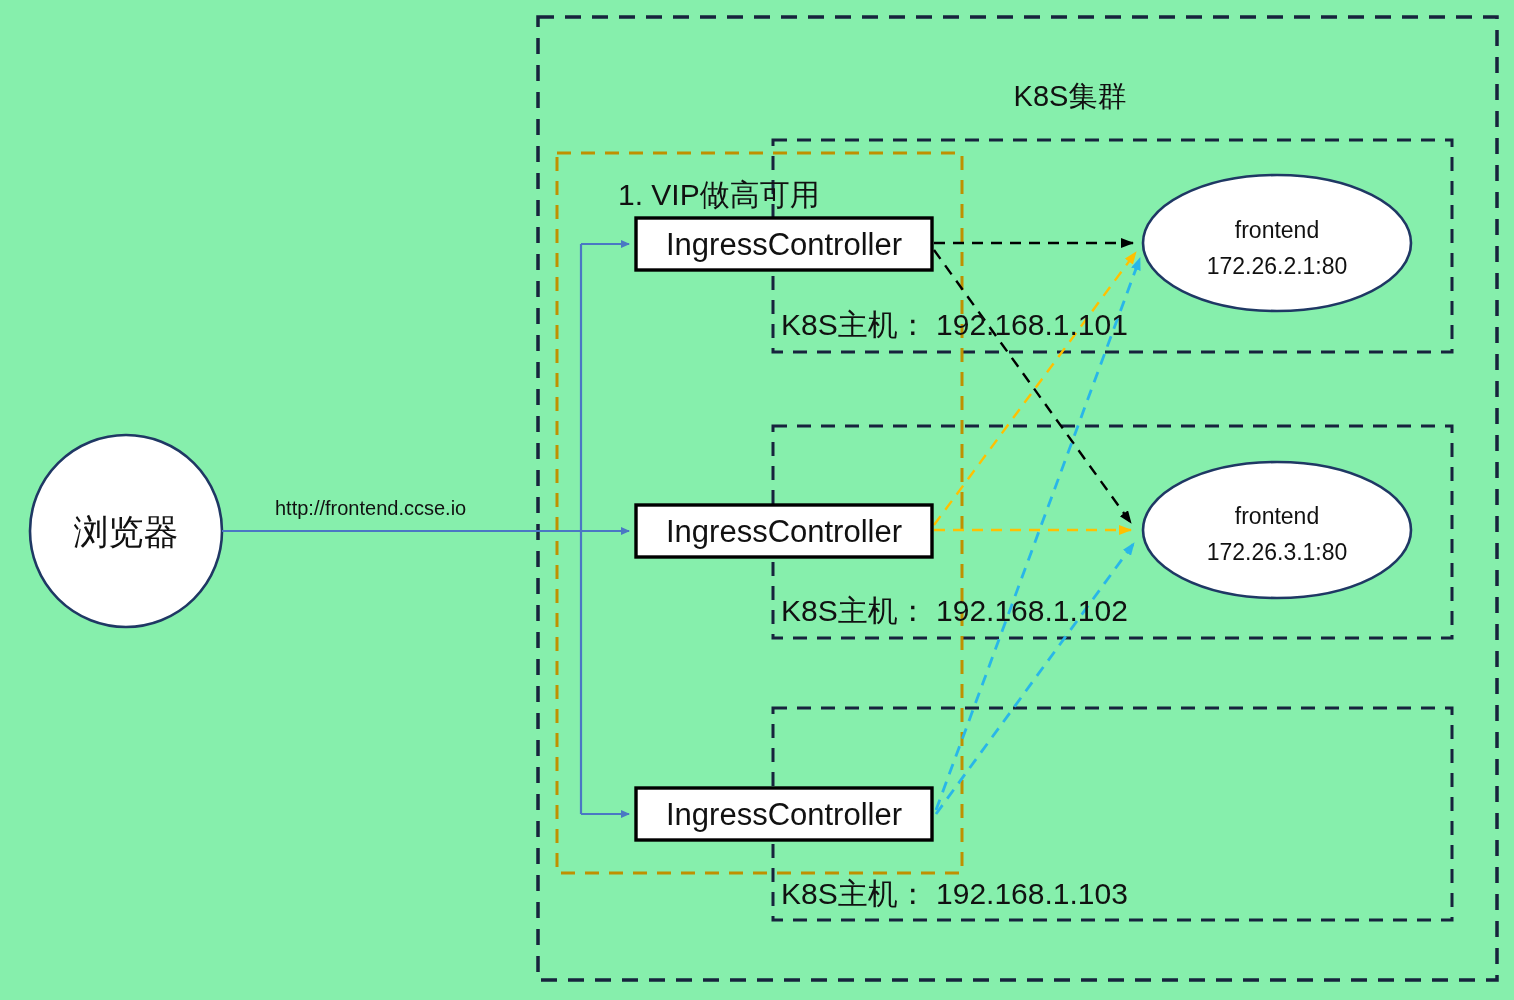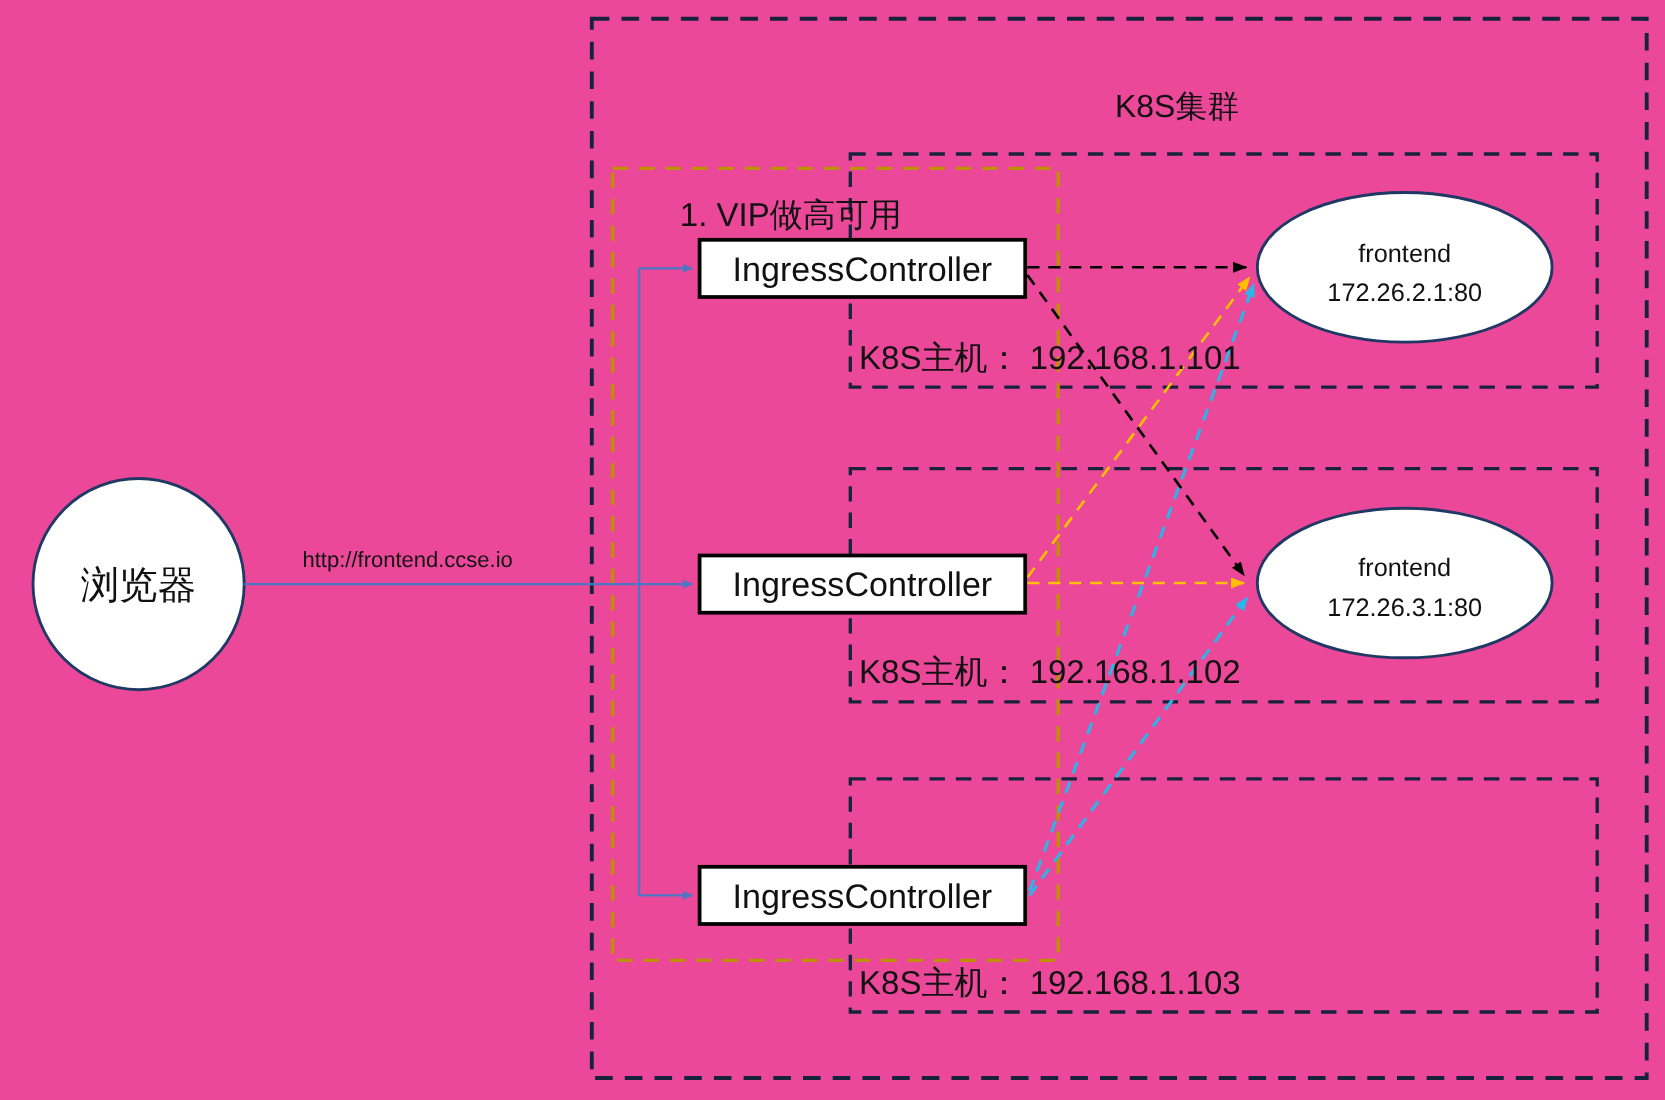--- a/index.html
+++ b/index.html
@@ -4,21 +4,21 @@
 <style>
   html, body {
     margin: 0;
     padding: 0;
     background: #ffffff;
   }
   #stage {
     position: relative;
     width: 1514px;
     height: 1000px;
-    background: #ec4899;
+    background: #86efac;
     font-family: "Liberation Sans", "DejaVu Sans", sans-serif;
     overflow: hidden;
   }
   #diagram-svg {
     position: absolute;
     left: 0;
     top: 0;
     width: 1514px;
     height: 1000px;
   }

